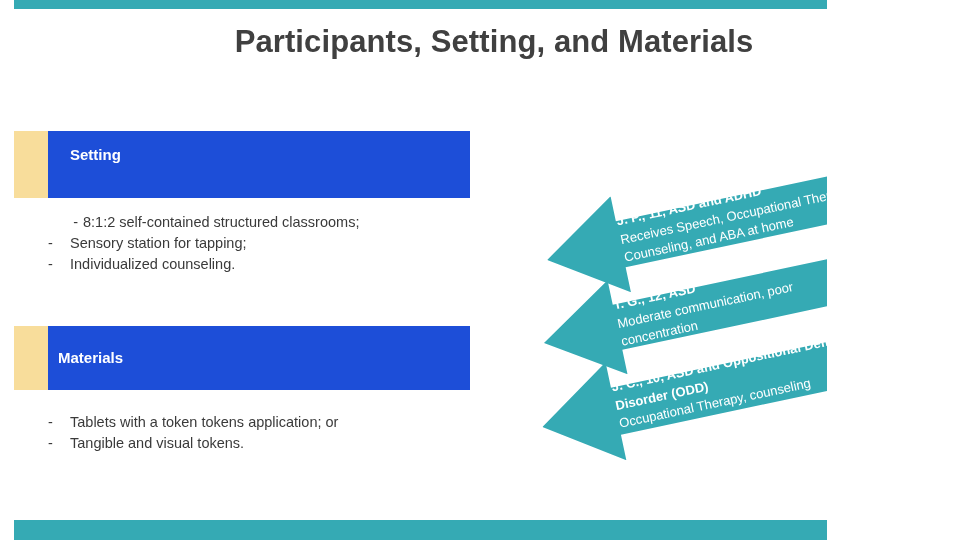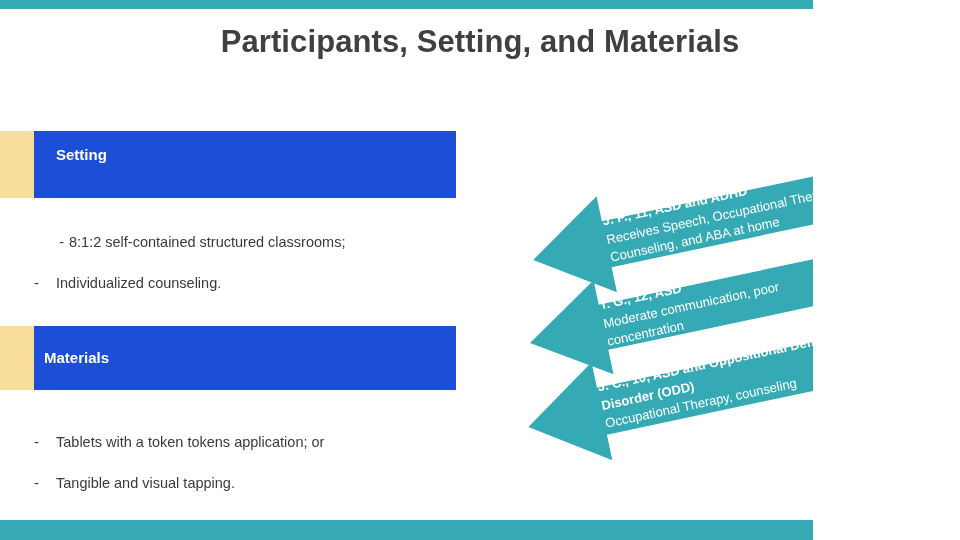--- a/index.html
+++ b/index.html
@@ -10,21 +10,21 @@
     width: 960px;
     height: 540px;
     background: #ffffff;
     font-family: "Liberation Sans", sans-serif;
     overflow: hidden;
     position: relative;
   }
 
   .slide {
     position: absolute;
-    left: 0; top: 0;
+    left: 14px; top: 0;
     width: 813px;
     height: 540px;
     background: #ffffff;
     overflow: hidden;
   }
 
   
   .bar-top {
     position: absolute;
     left: 0; top: 0;
@@ -88,21 +88,20 @@
     position: absolute;
     left: 34px;
     width: 430px;
     font-size: 14.5px;
     color: #3A3A3A;
     line-height: 21px;
   }
   .bullet-list .bullet-row {
     display: block;
     white-space: nowrap;
-    margin-top: 20px;
   }
   .bullet-list .dash {
     display: inline-block;
     width: 22px;
     text-align: left;
   }
   .bullet-list .dash.indented {
     width: 30px;
     text-align: right;
     padding-right: 5px;
@@ -164,35 +163,38 @@
   <div class="accent-strip" id="setting-strip"></div>
   <div class="orange-box" id="setting-box">
     <span class="box-label">Setting</span>
   </div>
 
   <div class="bullet-list" id="setting-list">
     <span class="bullet-row">
       <span class="dash indented">-</span><span>8:1:2 self-contained structured classrooms;</span>
     </span>
     <span class="bullet-row">
+      <span class="dash">-</span><span>Sensory station for tapping;</span>
+    </span>
+    <span class="bullet-row">
       <span class="dash">-</span><span>Individualized counseling.</span>
     </span>
   </div>
 
   <div class="accent-strip" id="materials-strip"></div>
   <div class="orange-box" id="materials-box">
     <span class="box-label">Materials</span>
   </div>
 
   <div class="bullet-list" id="materials-list">
     <span class="bullet-row">
       <span class="dash">-</span><span>Tablets with a token tokens application; or</span>
     </span>
     <span class="bullet-row">
-      <span class="dash">-</span><span>Tangible and visual tapping.</span>
+      <span class="dash">-</span><span>Tangible and visual tokens.</span>
     </span>
   </div>
 
   <div class="arrow-layer">
 
     <div class="arrow-wrap" id="arrow-1">
       <div class="arrow-shape"></div>
       <div class="arrow-text">
         <span class="ln bold">J. P., 11, ASD and ADHD</span>
         <span class="ln">Receives Speech, Occupational Therapy,</span>

